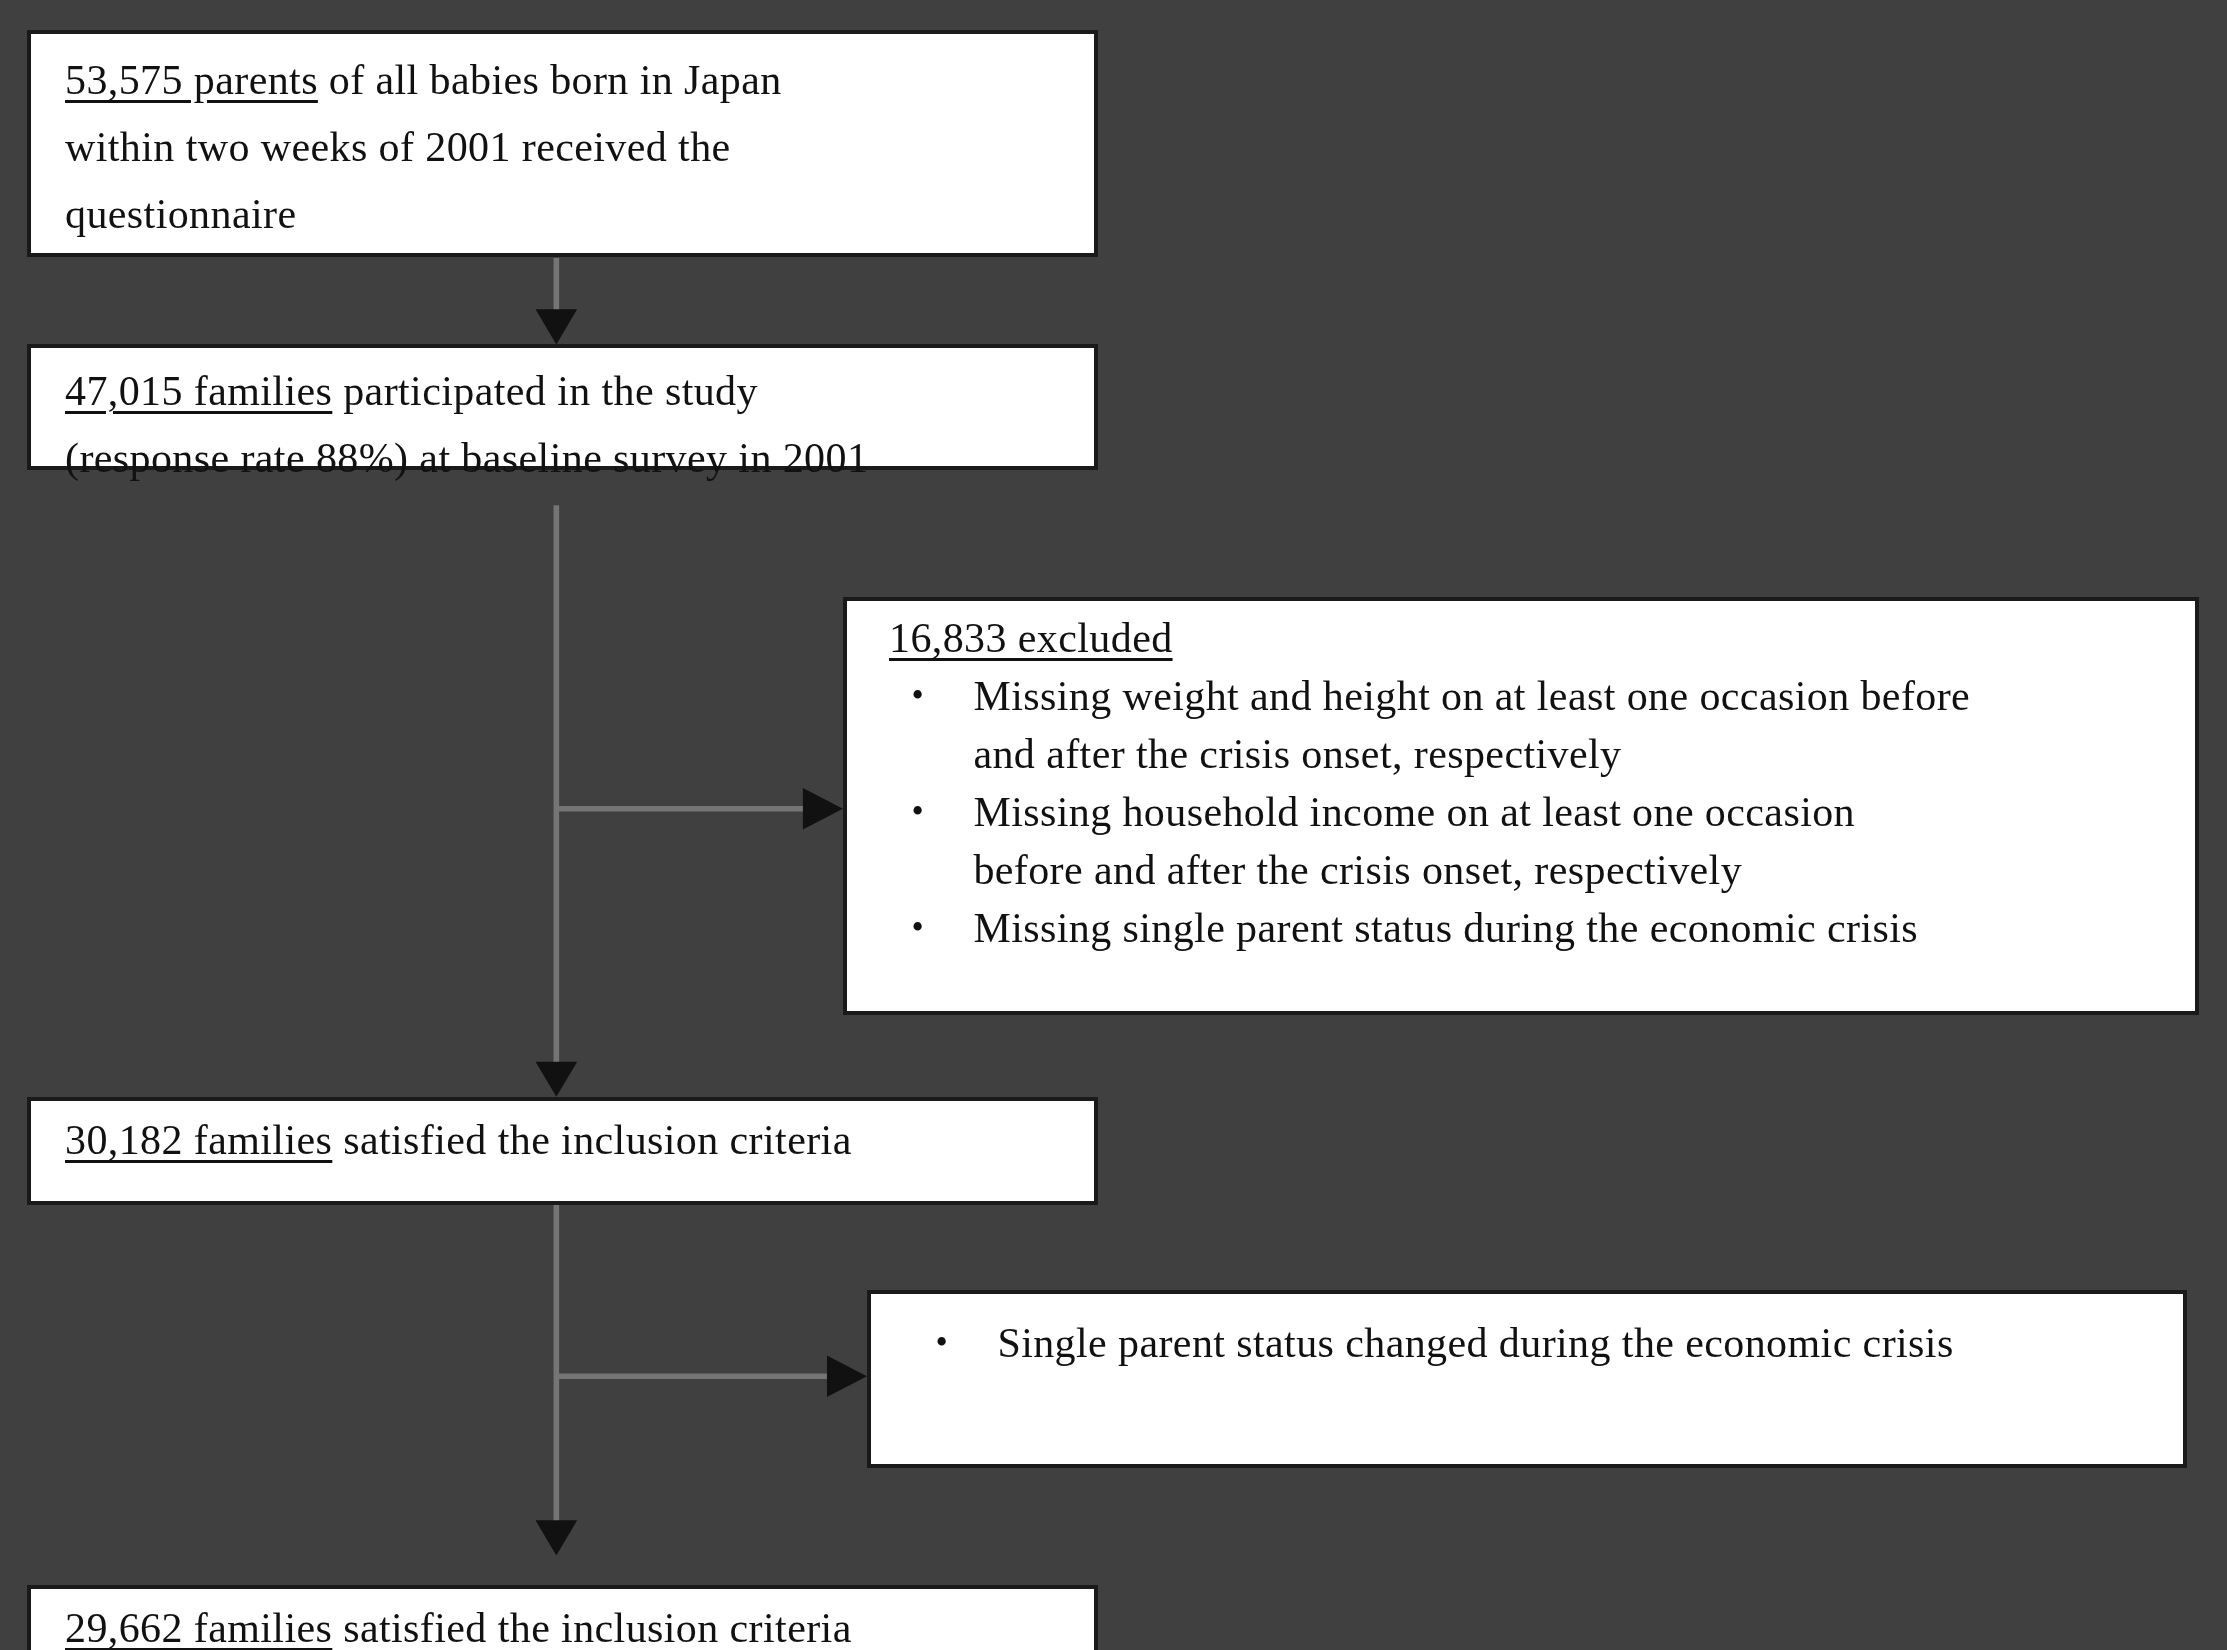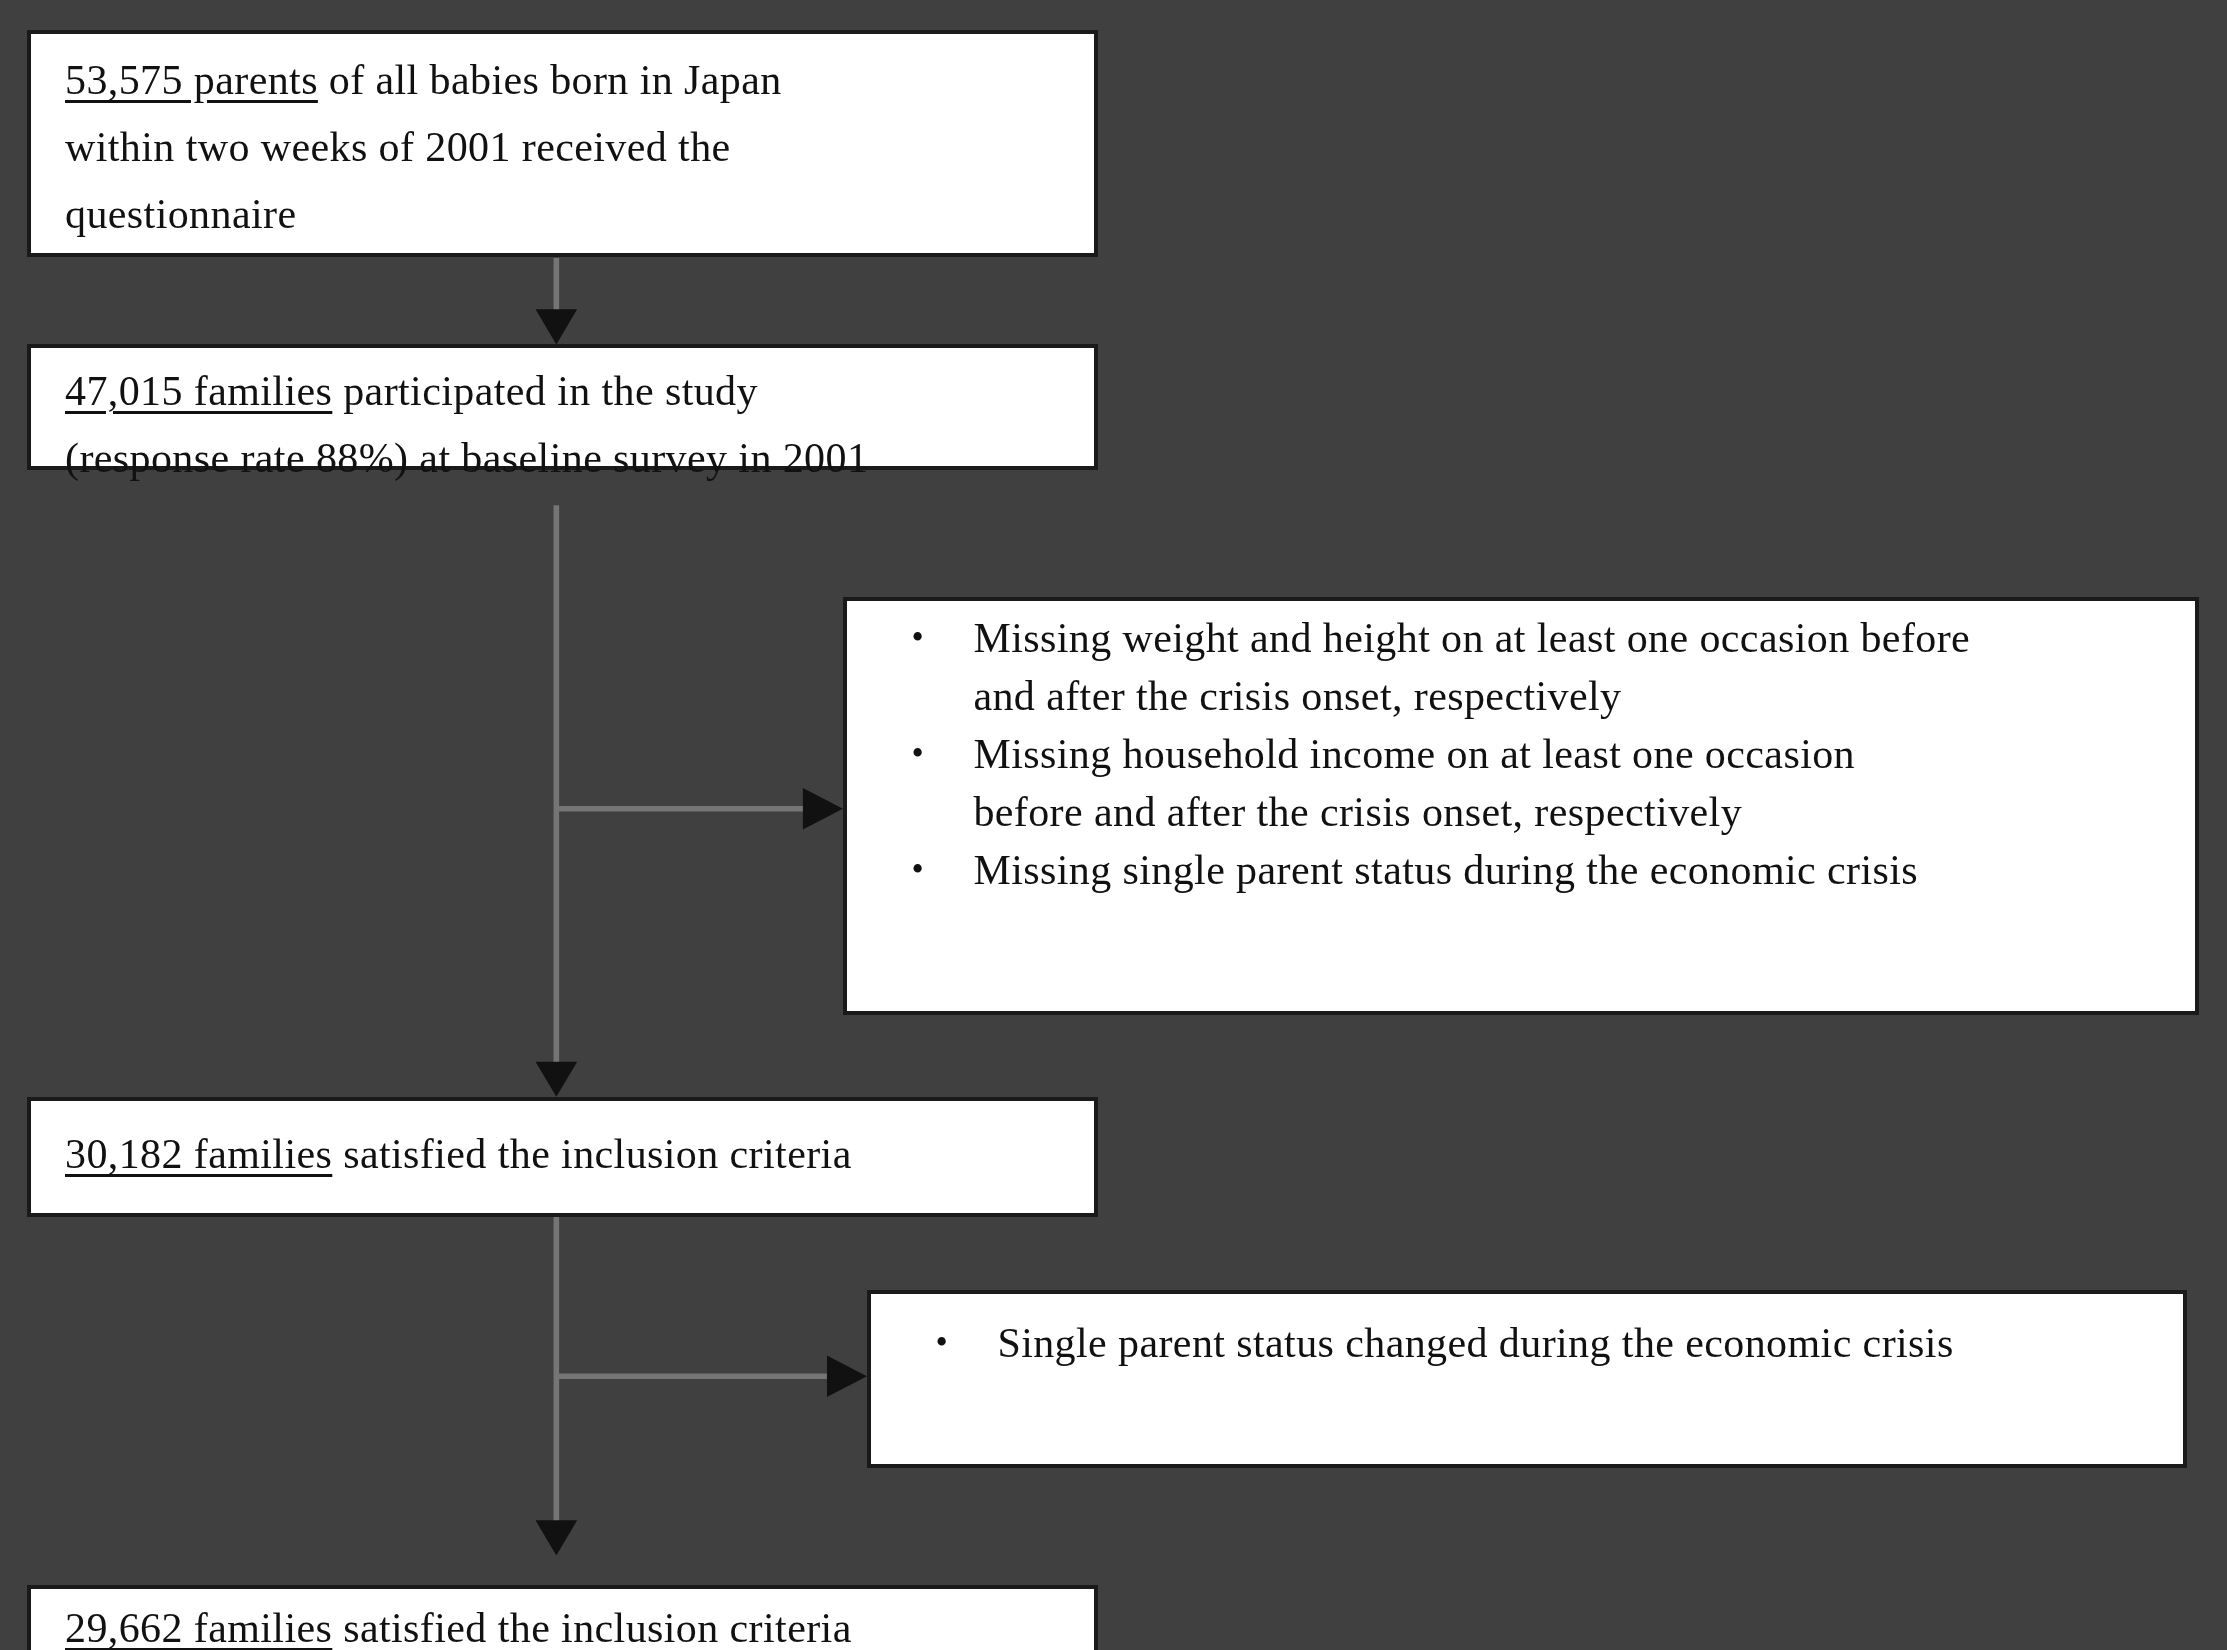--- a/index.html
+++ b/index.html
@@ -31,21 +31,21 @@
     text-decoration: underline;
     text-decoration-thickness: 3.2px;
     text-underline-offset: 5.6px;
   }
   .box .rest { white-space: pre-line; }
 
   
   .main-box { left: 27px; width: 1071px; padding: 13px 48px 8px 34px; }
   .box-1 { top: 30px;   height: 227px; }
   .box-2 { top: 344px;  height: 126px; padding-top: 9.6px; }
-  .box-3 { top: 1097px; height: 120px; padding-top: 20px; }
+  .box-3 { top: 1097px; height: 108px; padding-top: 6px; }
   .box-4 { top: 1556px; height: 90px; padding-top: 6.4px; margin-top: 29px; }
 
   
   .excl-box { border-width: 4.8px; }
   .excl-1 { left: 843px; top: 597px;  width: 1356px; height: 418px;
             padding: 8px 24px 6.4px 42px; line-height: 58px; }
   .excl-2 { left: 867px; top: 1290px; width: 1320px; height: 178px;
             padding: 16px 24px 6.4px 42px; line-height: 66px; }
 
   .excl-box ul {
@@ -87,20 +87,23 @@
 within two weeks of 2001 received the
 questionnaire</span>
   </div>
 
   <div class="box main-box box-2">
     <span class="lead">47,015 families</span><span class="rest"> participated in the study
 (response rate 88%) at baseline survey in 2001</span>
   </div>
 
   <div class="box excl-box excl-1">
+    <div class="heading">
+      <span class="lead">16,833 excluded</span>
+    </div>
     <ul>
       <li>
         <span class="marker">•</span>
         <span class="btext">Missing weight and height on at least one occasion before
 and after the crisis onset, respectively</span>
       </li>
       <li>
         <span class="marker">•</span>
         <span class="btext">Missing household income on at least one occasion
 before and after the crisis onset, respectively</span>

